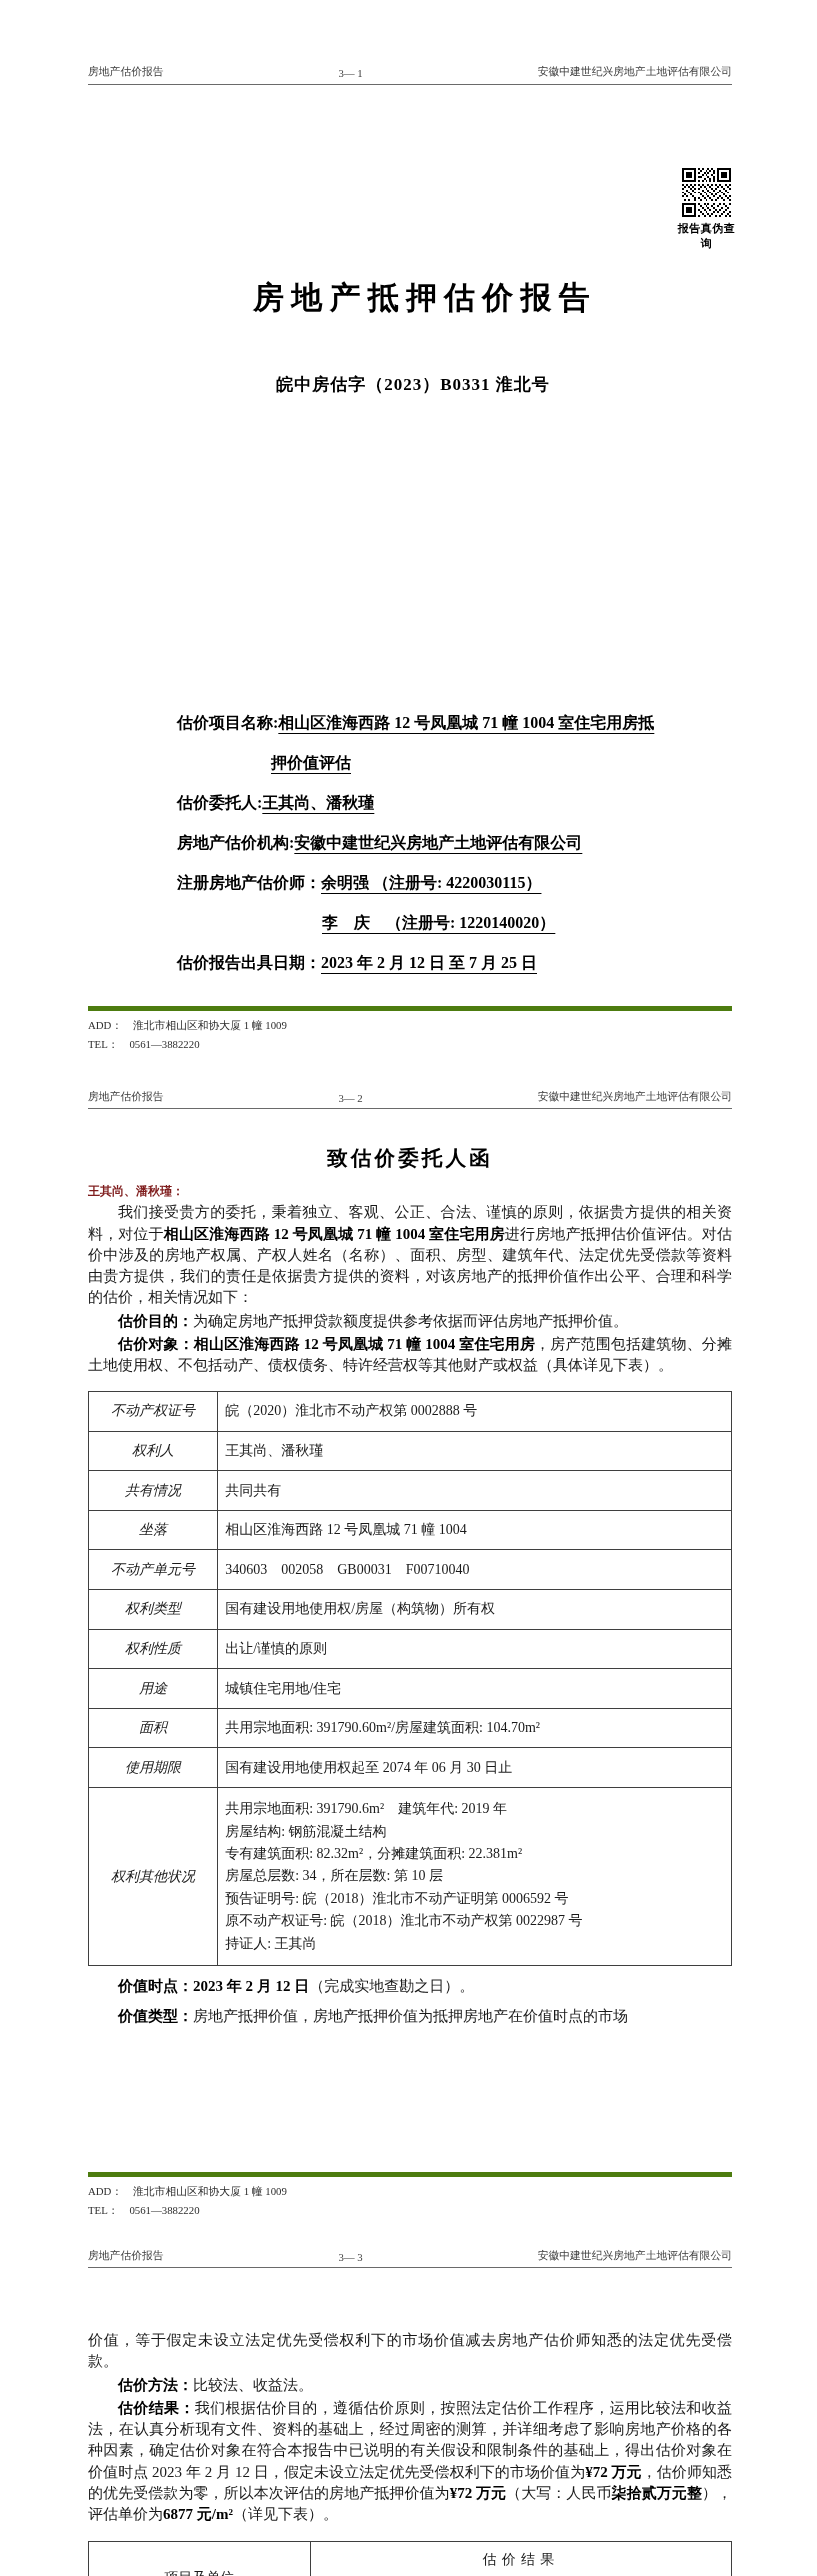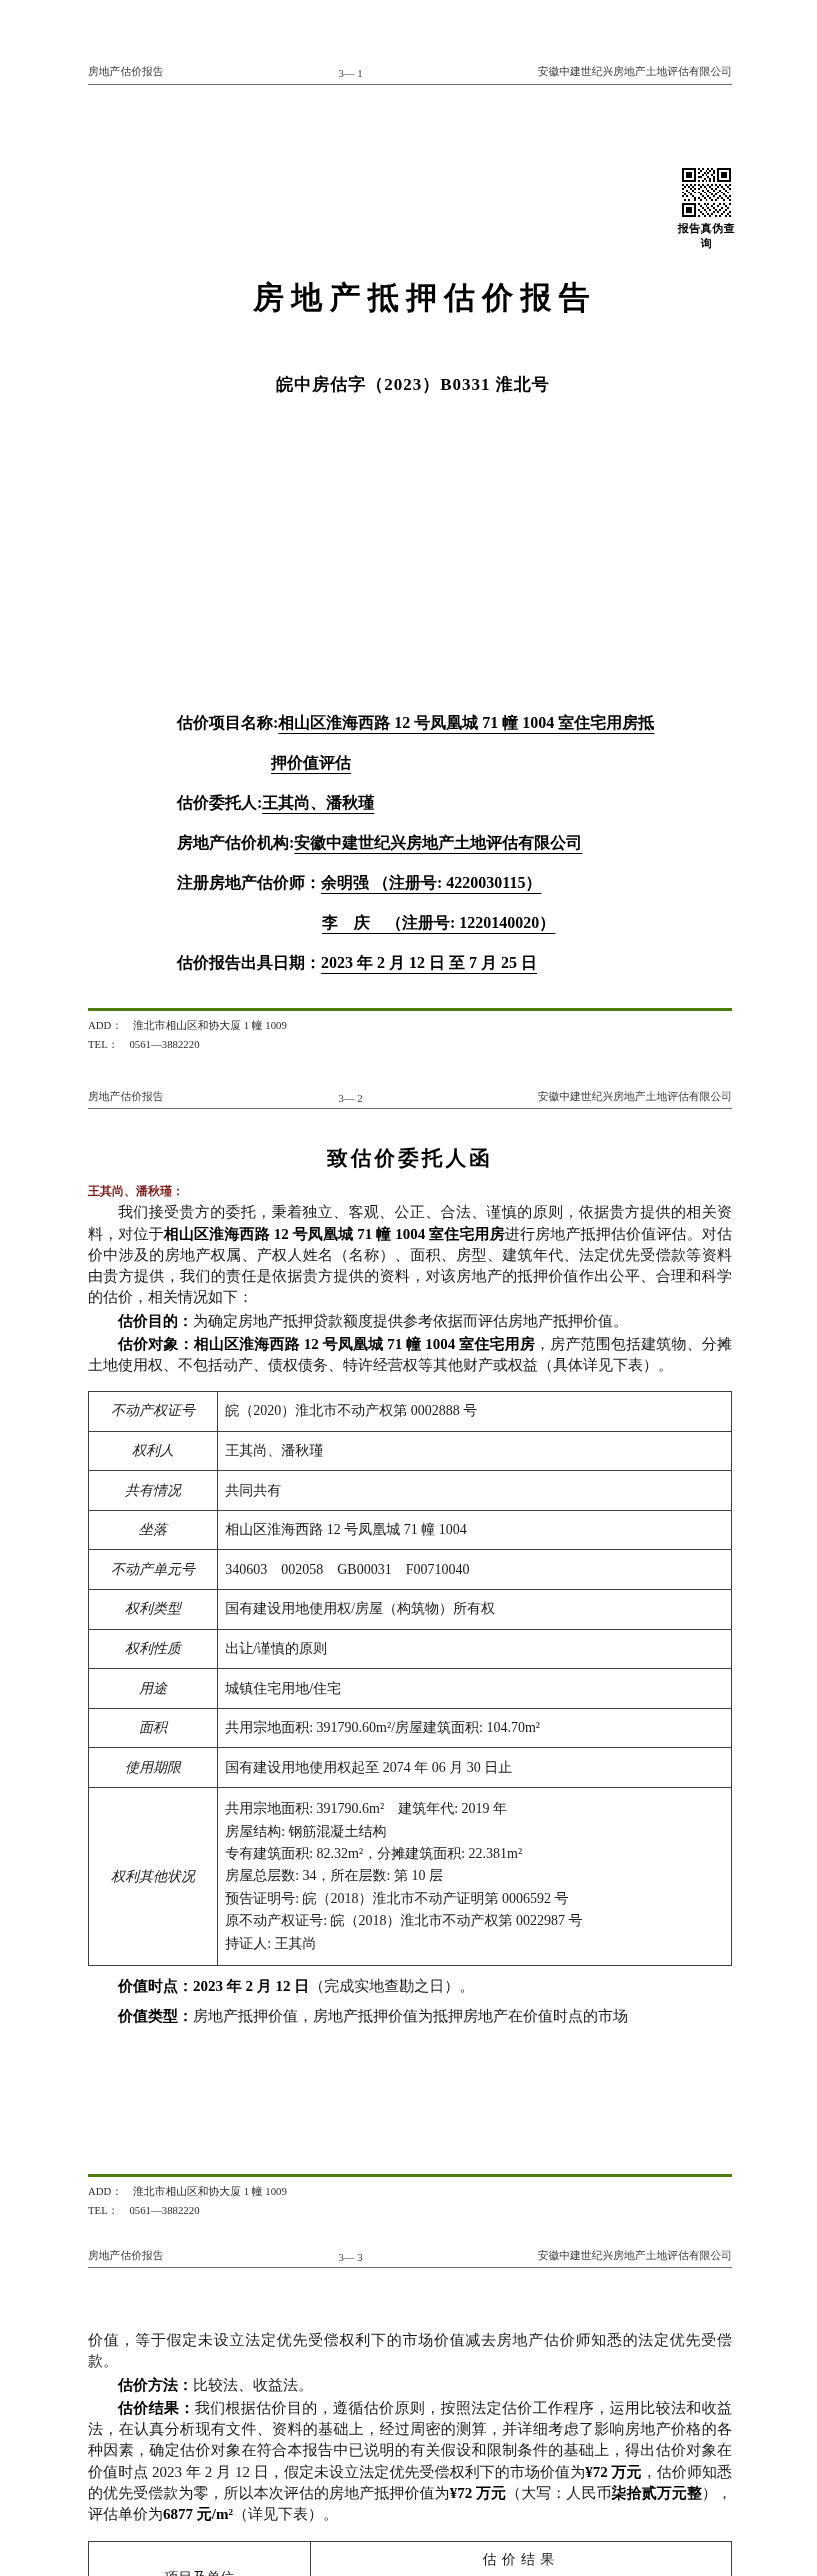--- a/index.html
+++ b/index.html
@@ -7,21 +7,21 @@
   body{width:818px;font-family:"Liberation Serif","DejaVu Serif",serif;color:#1a1a1a;}
   .page{position:relative;width:818px;background:#fff;overflow:hidden;}
   .p1{height:1069px;}
   .p2{height:1159px;}
   .p3{height:1072px;}
 
   .hdr{position:absolute;left:88px;right:86px;display:flex;justify-content:space-between;align-items:flex-end;font-size:10.8px;color:#3c3c3c;padding-bottom:4.6px;border-bottom:1px solid #6a6a6a;}
   .p1 .hdr{top:65px;}
   .p2 .hdr,.p3 .hdr{top:20.6px;}
 
-  .ftr{position:absolute;left:88px;right:86px;border-top:3px solid #4d7c0f;padding-top:5.2px;font-size:10.8px;color:#2e2e2e;line-height:1.75;}
+  .ftr{position:absolute;left:88px;right:86px;border-top:5px solid #4d7c0f;padding-top:5.2px;font-size:10.8px;color:#2e2e2e;line-height:1.75;}
   .p1 .ftr{bottom:15.5px;}
   .p2 .ftr{bottom:8.2px;}
 
   .qr-wrap{position:absolute;top:168px;right:80px;width:63px;text-align:center;}
   .qr{width:49px;height:49px;display:block;margin:0 auto;}
   .qr-cap{font-size:11px;font-weight:bold;margin-top:3.6px;letter-spacing:0.5px;color:#000;}
 
   .title{position:absolute;top:277px;left:0;width:100%;text-align:center;font-size:31px;font-weight:bold;letter-spacing:7.2px;color:#000;margin-left:16px;}
   .doc-no{position:absolute;top:373px;left:4px;width:100%;text-align:center;font-size:17px;font-weight:bold;letter-spacing:1px;color:#000;}
 

